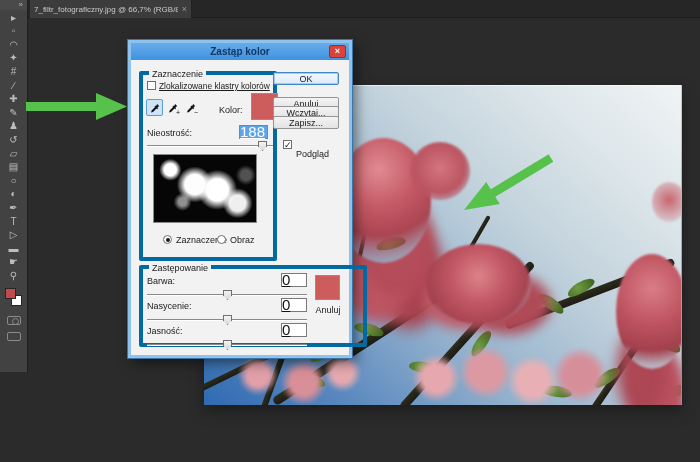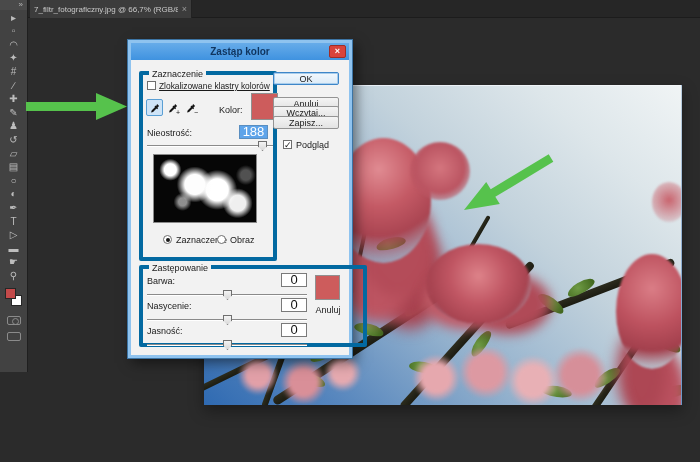--- a/index.html
+++ b/index.html
@@ -67,21 +67,21 @@
   .titlebar .title { display:block; text-align:center; font-size:10px; font-weight:bold; color:#10355f; line-height:17px; }
   .close-btn { position:absolute; right:3px; top:2px; width:17px; height:13px; background:#d9433c;
                border:1px solid #a02d28; border-radius:2px; color:#fff; font-size:9px; font-weight:bold;
                line-height:10px; text-align:center; }
   .groupbox { position:absolute; border:4px solid #0369a1; border-radius:2px; }
   .legend { position:absolute; top:-6px; left:6px; background:#f2f2f2; padding:0 3px; font-size:9px; color:#1a1a1a; line-height:10px; }
   .lbl { position:absolute; font-size:9px; color:#1a1a1a; line-height:10px; white-space:nowrap; }
   .checkbox { position:absolute; width:9px; height:9px; background:#fff; border:1px solid #6e6e6e; font-size:9px; line-height:8px; text-align:center; color:#1a1a1a; }
   .radio { position:absolute; width:9px; height:9px; background:#fff; border:1px solid #6e6e6e; border-radius:50%; }
   .radio.selected::after { content:""; position:absolute; left:1.5px; top:1.5px; width:4px; height:4px; background:#1a1a1a; border-radius:50%; }
-  .valbox { position:absolute; width:26px; height:14px; background:#fff; border:1px solid #7a7a7a; font-size:13px; text-align:center; line-height:12px; color:#111; }
+  .valbox { position:absolute; width:26px; height:14px; background:#fff; border:1px solid #7a7a7a; font-size:15px; text-align:left; line-height:12px; color:#111;text-decoration:underline; }
   .valbox.selected { background:#5ea4ea; color:#fff; border-color:#5a8ec0; }
   .slider { position:absolute; height:10px; }
   .slider::before { content:""; position:absolute; left:0; right:0; top:4px; height:1px; background:#8a8a8a; box-shadow:0 1px 0 #fff; }
   .thumb { position:absolute; top:0; width:9px; height:10px; background:linear-gradient(#f4f4f4,#d8d8d8); border:1px solid #6f6f6f;
            clip-path:polygon(0 0,100% 0,100% 55%,50% 100%,0 55%); }
   .dropper-btn { position:absolute; width:17px; height:17px; top:24px; border:1px solid transparent; border-radius:2px; }
   .dropper-btn.active { background:#cfe4f7; border-color:#5a9fd4; }
   .dropper-btn svg { position:absolute; left:2px; top:2px; }
   .dropper-mark { position:absolute; right:0px; bottom:-1px; font-size:7px; color:#111; line-height:7px; }
   .colorswatch { position:absolute; border:1px solid #909090; }
@@ -247,21 +247,21 @@
       <span class="lbl" style="left:168px;top:36px;width:34px;text-align:center;">Anuluj</span>
     </div>
 
     <div class="btn default" style="top:29px;">OK</div>
     <div class="btn" style="top:54px;">Anuluj</div>
     <div class="btn" style="top:63px;">Wczytaj...</div>
     <div class="btn" style="top:73px;">Zapisz...</div>
     <div class="checkbox" style="left:152px;top:97px;">
       <span>✓</span>
     </div>
-    <span class="lbl" style="left:165px;top:97px;">Podgląd</span>
+    <span class="lbl" style="left:165px;top:106px;">Podgląd</span>
   </div>
 
   <svg class="arrows">
     <polygon points="26,102 96,102 96,93 127,106.5 96,120 96,111 26,111" fill="#56c24c"></polygon>
     <polygon points="548.7,154.2 490.7,189.2 486.2,181.9 464,210 499.8,204.1 495.3,196.8 553.3,161.8" fill="#56c24c"></polygon>
   </svg>
 
 </div>
 
 </body></html>

